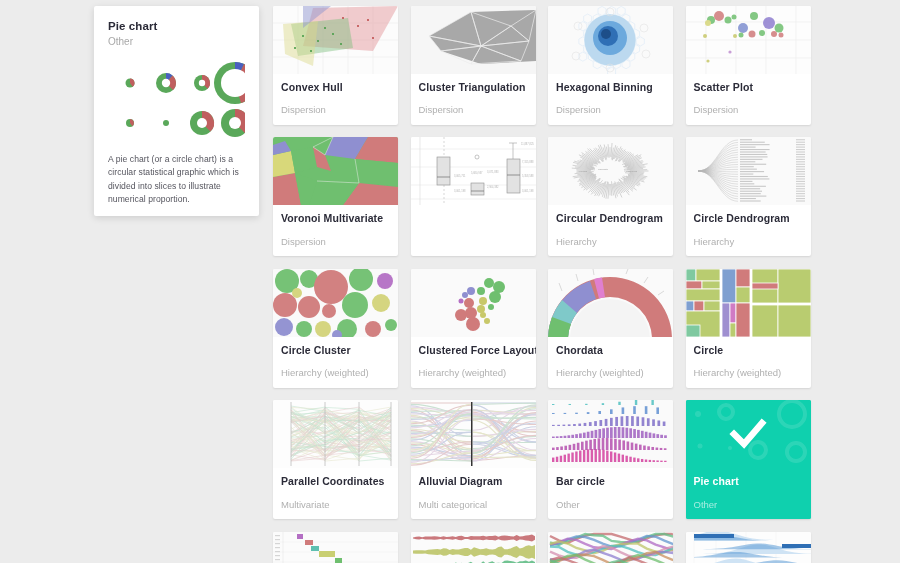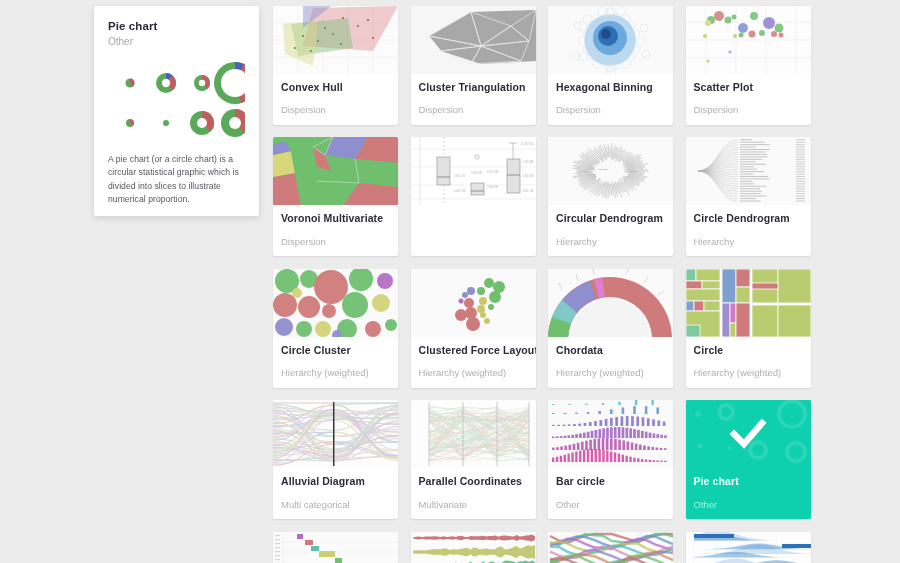--- a/index.html
+++ b/index.html
@@ -677,20 +677,130 @@
           <div class="card-sub">Hierarchy (weighted)</div>
         </div>
       </div>
     </div>
 
     <div class="grid-row">
       <div class="card">
         <div class="thumb">
           <svg width="125" height="68" viewBox="0 0 125 68">
             <rect width="125" height="68" fill="#fdfdfd"></rect>
+            <g id="parcoords" fill="none" stroke-width="0.6" opacity="0.4">
+                <path d="M18,6 L52,11.484331606072374 L86,33.266797373829604 L118,12.64166006965388" stroke="#6fbf8f"></path>
+                <path d="M18,45.75149242201587 L52,21.165919756429503 L86,50.57366190449102 L118,52.30422721335344" stroke="#c88f8f"></path>
+                <path d="M18,60.559022381785326 L52,43.54062291891751 L86,18.117276290635346 L118,15.70508215544396" stroke="#c8c88f"></path>
+                <path d="M18,17.20451352564487 L52,10.119189127435675 L86,33.0199452470988 L118,17.842071855149698" stroke="#6fbf8f"></path>
+                <path d="M18,60.60262756022712 L52,55.19048798541189 L86,38.73226857748523 L118,40.64532008027163" stroke="#c88f8f"></path>
+                <path d="M18,48.406188642504276 L52,60.142667563424766 L86,48.51990652171662 L118,44.40407725578916" stroke="#c8c88f"></path>
+                <path d="M18,53.321008601527865 L52,7.404547448211815 L86,9.241452406658937 L118,59.41631908912677" stroke="#6fbf8f"></path>
+                <path d="M18,54.49528252188611 L52,13.141807861429697 L86,43.02484073820233 L118,13.369868435373064" stroke="#c88f8f"></path>
+                <path d="M18,38.61810909381893 L52,49.23741125331617 L86,44.29050799740071 L118,49.30546936296196" stroke="#c8c88f"></path>
+                <path d="M18,16.351735383679625 L52,31.340407471521758 L86,40.91861908360079 L118,49.933167245122604" stroke="#6fbf8f"></path>
+                <path d="M18,50.17790195290581 L52,37.15758019135683 L86,20.941495346727606 L118,20.144127984938677" stroke="#c88f8f"></path>
+                <path d="M18,11.484331606072374 L52,33.266797373829604 L86,12.64166006965388 L118,7.078059031602834" stroke="#c8c88f"></path>
+                <path d="M18,21.165919756429503 L52,50.57366190449102 L86,52.30422721335344 L118,7.973739106368157" stroke="#6fbf8f"></path>
+                <path d="M18,43.54062291891751 L52,18.117276290635346 L86,15.70508215544396 L118,55.47468333315919" stroke="#c88f8f"></path>
+                <path d="M18,10.119189127435675 L52,33.0199452470988 L86,17.842071855149698 L118,46.94873732544511" stroke="#c8c88f"></path>
+                <path d="M18,55.19048798541189 L52,38.73226857748523 L86,40.64532008027163 L118,31.38965874657879" stroke="#6fbf8f"></path>
+                <path d="M18,60.142667563424766 L52,48.51990652171662 L86,44.40407725578916 L118,32.51445469575992" stroke="#c88f8f"></path>
+                <path d="M18,7.404547448211815 L52,9.241452406658937 L86,59.41631908912677 L118,20.08192579988099" stroke="#c8c88f"></path>
+                <path d="M18,13.141807861429697 L52,43.02484073820233 L86,13.369868435373064 L118,22.338472289855417" stroke="#6fbf8f"></path>
+                <path d="M18,49.23741125331617 L52,44.29050799740071 L86,49.30546936296196 L118,21.451542671740754" stroke="#c88f8f"></path>
+                <path d="M18,31.340407471521758 L52,40.91861908360079 L86,49.933167245122604 L118,20.084101827134873" stroke="#c8c88f"></path>
+                <path d="M18,37.15758019135683 L52,20.941495346727606 L86,20.144127984938677 L118,12.132643094882951" stroke="#6fbf8f"></path>
+                <path d="M18,33.266797373829604 L52,12.64166006965388 L86,7.078059031602834 L118,31.102919172873953" stroke="#c88f8f"></path>
+                <path d="M18,50.57366190449102 L52,52.30422721335344 L86,7.973739106368157 L118,33.43883132937481" stroke="#c8c88f"></path>
+                <path d="M18,18.117276290635346 L52,15.70508215544396 L86,55.47468333315919 L118,42.262938781947014" stroke="#6fbf8f"></path>
+                <path d="M18,33.0199452470988 L52,17.842071855149698 L86,46.94873732544511 L118,46.682927340778406" stroke="#c88f8f"></path>
+                <path d="M18,38.73226857748523 L52,40.64532008027163 L86,31.38965874657879 L118,27.283997917213128" stroke="#c8c88f"></path>
+                <path d="M18,48.51990652171662 L52,44.40407725578916 L86,32.51445469575992 L118,56.052182758652634" stroke="#6fbf8f"></path>
+                <path d="M18,9.241452406658937 L52,59.41631908912677 L86,20.08192579988099 L118,52.048795299910125" stroke="#c88f8f"></path>
+                <path d="M18,43.02484073820233 L52,13.369868435373064 L86,22.338472289855417 L118,16.809876435247133" stroke="#c8c88f"></path>
+                <path d="M18,44.29050799740071 L52,49.30546936296196 L86,21.451542671740754 L118,37.19216957187382" stroke="#6fbf8f"></path>
+                <path d="M18,40.91861908360079 L52,49.933167245122604 L86,20.084101827134873 L118,20.581390202743933" stroke="#c88f8f"></path>
+                <path d="M18,20.941495346727606 L52,20.144127984938677 L86,12.132643094882951 L118,22.060514457916724" stroke="#c8c88f"></path>
+                <path d="M18,12.64166006965388 L52,7.078059031602834 L86,31.102919172873953 L118,33.35374657859393" stroke="#6fbf8f"></path>
+                <path d="M18,52.30422721335344 L52,7.973739106368157 L86,33.43883132937481 L118,50.81177381957241" stroke="#c88f8f"></path>
+                <path d="M18,15.70508215544396 L52,55.47468333315919 L86,42.262938781947014 L118,46.49881399689184" stroke="#c8c88f"></path>
+                <path d="M18,17.842071855149698 L52,46.94873732544511 L86,46.682927340778406 L118,14.504281415154765" stroke="#6fbf8f"></path>
+                <path d="M18,40.64532008027163 L52,31.38965874657879 L86,27.283997917213128 L118,56.78167241789197" stroke="#c88f8f"></path>
+                <path d="M18,44.40407725578916 L52,32.51445469575992 L86,56.052182758652634 L118,36.60582244984107" stroke="#c8c88f"></path>
+                <path d="M18,59.41631908912677 L52,20.08192579988099 L86,52.048795299910125 L118,19.083146740314987" stroke="#6fbf8f"></path>
+                <path d="M18,13.369868435373064 L52,22.338472289855417 L86,16.809876435247133 L118,21.704143107730488" stroke="#c88f8f"></path>
+                <path d="M18,49.30546936296196 L52,21.451542671740754 L86,37.19216957187382 L118,36.09413778144517" stroke="#c8c88f"></path>
+                <path d="M18,49.933167245122604 L52,20.084101827134873 L86,20.581390202743933 L118,16.284170718940004" stroke="#6fbf8f"></path>
+                <path d="M18,20.144127984938677 L52,12.132643094882951 L86,22.060514457916724 L118,10.276662980977562" stroke="#c88f8f"></path>
+                <path d="M18,7.078059031602834 L52,31.102919172873953 L86,33.35374657859393 L118,17.288805209565908" stroke="#c8c88f"></path>
+                <path d="M18,7.973739106368157 L52,33.43883132937481 L86,50.81177381957241 L118,49.93535301971133" stroke="#6fbf8f"></path>
+                <path d="M18,55.47468333315919 L52,42.262938781947014 L86,46.49881399689184 L118,54.905523795336194" stroke="#c88f8f"></path>
+                <path d="M18,46.94873732544511 L52,46.682927340778406 L86,14.504281415154765 L118,12.353802909885417" stroke="#c8c88f"></path>
+                <path d="M18,31.38965874657879 L52,27.283997917213128 L86,56.78167241789197 L118,12.723206305854546" stroke="#6fbf8f"></path>
+                <path d="M18,32.51445469575992 L52,56.052182758652634 L86,36.60582244984107 L118,22.118162527680397" stroke="#c88f8f"></path>
+                <path d="M18,20.08192579988099 L52,52.048795299910125 L86,19.083146740314987 L118,42.09821610378276" stroke="#c8c88f"></path>
+                <path d="M18,22.338472289855417 L52,16.809876435247133 L86,21.704143107730488 L118,56.5792410436552" stroke="#6fbf8f"></path>
+                <path d="M18,21.451542671740754 L52,37.19216957187382 L86,36.09413778144517 L118,19.652828791231514" stroke="#c88f8f"></path>
+                <path d="M18,20.084101827134873 L52,20.581390202743933 L86,16.284170718940004 L118,29.269677726522787" stroke="#c8c88f"></path>
+                <path d="M18,12.132643094882951 L52,22.060514457916724 L86,10.276662980977562 L118,52.01148673934222" stroke="#6fbf8f"></path>
+                <path d="M18,31.102919172873953 L52,33.35374657859393 L86,17.288805209565908 L118,61.04953084998215" stroke="#c88f8f"></path>
+                <path d="M18,33.43883132937481 L52,50.81177381957241 L86,49.93535301971133 L118,44.867254973825766" stroke="#c8c88f"></path>
+                <path d="M18,42.262938781947014 L52,46.49881399689184 L86,54.905523795336194 L118,60.13161631237017" stroke="#6fbf8f"></path>
+                <path d="M18,46.682927340778406 L52,14.504281415154765 L86,12.353802909885417 L118,55.006580647837836" stroke="#c88f8f"></path>
+                <path d="M18,27.283997917213128 L52,56.78167241789197 L86,12.723206305854546 L118,25.00101514939888" stroke="#c8c88f"></path>
+                <path d="M18,56.052182758652634 L52,36.60582244984107 L86,22.118162527680397 L118,16.000888829585165" stroke="#6fbf8f"></path>
+                <path d="M18,52.048795299910125 L52,19.083146740314987 L86,42.09821610378276 L118,32.88813811357977" stroke="#c88f8f"></path>
+                <path d="M18,16.809876435247133 L52,21.704143107730488 L86,56.5792410436552 L118,40.56025222772587" stroke="#c8c88f"></path>
+                <path d="M18,37.19216957187382 L52,36.09413778144517 L86,19.652828791231514 L118,55.13744323310675" stroke="#6fbf8f"></path>
+                <path d="M18,20.581390202743933 L52,16.284170718940004 L86,29.269677726522787 L118,10.3338554121583" stroke="#c88f8f"></path>
+                <path d="M18,22.060514457916724 L52,10.276662980977562 L86,52.01148673934222 L118,16.15168536319834" stroke="#c8c88f"></path>
+                <path d="M18,33.35374657859393 L52,17.288805209565908 L86,61.04953084998215 L118,58.17285564196936" stroke="#6fbf8f"></path>
+                <path d="M18,50.81177381957241 L52,49.93535301971133 L86,44.867254973825766 L118,25.24097853508283" stroke="#c88f8f"></path>
+                <path d="M18,46.49881399689184 L52,54.905523795336194 L86,60.13161631237017 L118,20.440819876326714" stroke="#c8c88f"></path>
+                <path d="M18,14.504281415154765 L52,12.353802909885417 L86,55.006580647837836 L118,21.00316070750705" stroke="#6fbf8f"></path>
+                <path d="M18,56.78167241789197 L52,12.723206305854546 L86,25.00101514939888 L118,55.63360771534644" stroke="#c88f8f"></path>
+                <path d="M18,36.60582244984107 L52,22.118162527680397 L86,16.000888829585165 L118,49.45422898268589" stroke="#c8c88f"></path>
+                <path d="M18,19.083146740314987 L52,42.09821610378276 L86,32.88813811357977 L118,42.241219008516055" stroke="#6fbf8f"></path>
+                <path d="M18,21.704143107730488 L52,56.5792410436552 L86,40.56025222772587 L118,38.19995472257142" stroke="#c88f8f"></path>
+                <path d="M18,36.09413778144517 L52,19.652828791231514 L86,55.13744323310675 L118,51.776953973771015" stroke="#c8c88f"></path>
+                <path d="M18,16.284170718940004 L52,29.269677726522787 L86,10.3338554121583 L118,16.363033959569293" stroke="#6fbf8f"></path>
+                <path d="M18,10.276662980977562 L52,52.01148673934222 L86,16.15168536319834 L118,29.859716337487043" stroke="#c88f8f"></path>
+                <path d="M18,17.288805209565908 L52,61.04953084998215 L86,58.17285564196936 L118,38.10027236026053" stroke="#c8c88f"></path>
+                <path d="M18,49.93535301971133 L52,44.867254973825766 L86,25.24097853508283 L118,33.18877805932425" stroke="#6fbf8f"></path>
+                <path d="M18,54.905523795336194 L52,60.13161631237017 L86,20.440819876326714 L118,8.461554573339527" stroke="#c88f8f"></path>
+                <path d="M18,12.353802909885417 L52,55.006580647837836 L86,21.00316070750705 L118,16.132699802947172" stroke="#c8c88f"></path>
+                <path d="M18,12.723206305854546 L52,25.00101514939888 L86,55.63360771534644 L118,51.01766153389326" stroke="#6fbf8f"></path>
+                <path d="M18,22.118162527680397 L52,16.000888829585165 L86,49.45422898268589 L118,25.78705387133232" stroke="#c88f8f"></path>
+                <path d="M18,42.09821610378276 L52,32.88813811357977 L86,42.241219008516055 L118,40.38028400018811" stroke="#c8c88f"></path>
+                <path d="M18,56.5792410436552 L52,40.56025222772587 L86,38.19995472257142 L118,7.153076182141376" stroke="#6fbf8f"></path>
+                <path d="M18,19.652828791231514 L52,55.13744323310675 L86,51.776953973771015 L118,32.785335313223186" stroke="#c88f8f"></path>
+                <path d="M18,29.269677726522787 L52,10.3338554121583 L86,16.363033959569293 L118,59.70319466947694" stroke="#c8c88f"></path>
+                <path d="M18,52.01148673934222 L52,16.15168536319834 L86,29.859716337487043 L118,12.26315889601392" stroke="#6fbf8f"></path>
+                <path d="M18,61.04953084998215 L52,58.17285564196936 L86,38.10027236026053 L118,14.525845204552752" stroke="#c88f8f"></path>
+                <path d="M18,44.867254973825766 L52,25.24097853508283 L86,33.18877805932425 L118,13.36618198070937" stroke="#c8c88f"></path>
+              </g>
+            <g stroke="#bdbdbd" stroke-width="0.8">
+              <line x1="18" y1="2" x2="18" y2="66"></line>
+                <line x1="52" y1="2" x2="52" y2="66"></line>
+              <line x1="86" y1="2" x2="86" y2="66"></line>
+                <line x1="118" y1="2" x2="118" y2="66"></line>
+            </g>
+          </svg>
+        </div>
+        <div class="card-label">
+          <div class="card-title">Parallel Coordinates</div>
+          <div class="card-sub">Multivariate</div>
+        </div>
+      </div>
+
+      <div class="card">
+        <div class="thumb">
+          <svg width="125" height="68" viewBox="0 0 125 68">
+            <rect width="125" height="68" fill="#fdfdfd"></rect>
             <g id="alluvial" fill="none" stroke-width="1.1" opacity="0.45">
                 <path d="M0,3 C30,3 34,3 60,3" stroke="#c88f8f"></path>
                 <path d="M62,3 C86,3 96,3 125,3" stroke="#8f9fc8"></path>
                 <path d="M0,4.38 C30,4.38 34,15.00483592033379 60,15.00483592033379" stroke="#8fbf9f"></path>
                 <path d="M62,15.00483592033379 C86,15.00483592033379 96,54.959231273449404 125,54.959231273449404" stroke="#c8a8c8"></path>
                 <path d="M0,5.76 C30,5.76 34,53.70108064449414 60,53.70108064449414" stroke="#8f9fc8"></path>
                 <path d="M62,53.70108064449414 C86,53.70108064449414 96,7.413416922252509 125,7.413416922252509" stroke="#c8c88f"></path>
                 <path d="M0,7.14 C30,7.14 34,14.091145053942455 60,14.091145053942455" stroke="#c8a8c8"></path>
                 <path d="M62,14.091145053942455 C86,14.091145053942455 96,36.3831216335966 125,36.3831216335966" stroke="#c88f8f"></path>
                 <path d="M0,8.52 C30,8.52 34,19.24919973903161 60,19.24919973903161" stroke="#c8c88f"></path>
@@ -777,130 +887,20 @@
                 <path d="M62,53.15228763494633 C86,53.15228763494633 96,4.821600067746658 125,4.821600067746658" stroke="#8fbf9f"></path>
                 <path d="M0,65.1 C30,65.1 34,44.21166240086268 60,44.21166240086268" stroke="#c88f8f"></path>
                 <path d="M62,44.21166240086268 C86,44.21166240086268 96,22.95873444762765 125,22.95873444762765" stroke="#8f9fc8"></path>
               </g>
             <rect x="60" y="2" width="1.5" height="64" fill="#333"></rect>
           </svg>
         </div>
         <div class="card-label">
           <div class="card-title">Alluvial Diagram</div>
           <div class="card-sub">Multi categorical</div>
-        </div>
-      </div>
-
-      <div class="card">
-        <div class="thumb">
-          <svg width="125" height="68" viewBox="0 0 125 68">
-            <rect width="125" height="68" fill="#fdfdfd"></rect>
-            <g id="parcoords" fill="none" stroke-width="0.6" opacity="0.4">
-                <path d="M18,6 L52,11.484331606072374 L86,33.266797373829604 L118,12.64166006965388" stroke="#6fbf8f"></path>
-                <path d="M18,45.75149242201587 L52,21.165919756429503 L86,50.57366190449102 L118,52.30422721335344" stroke="#c88f8f"></path>
-                <path d="M18,60.559022381785326 L52,43.54062291891751 L86,18.117276290635346 L118,15.70508215544396" stroke="#c8c88f"></path>
-                <path d="M18,17.20451352564487 L52,10.119189127435675 L86,33.0199452470988 L118,17.842071855149698" stroke="#6fbf8f"></path>
-                <path d="M18,60.60262756022712 L52,55.19048798541189 L86,38.73226857748523 L118,40.64532008027163" stroke="#c88f8f"></path>
-                <path d="M18,48.406188642504276 L52,60.142667563424766 L86,48.51990652171662 L118,44.40407725578916" stroke="#c8c88f"></path>
-                <path d="M18,53.321008601527865 L52,7.404547448211815 L86,9.241452406658937 L118,59.41631908912677" stroke="#6fbf8f"></path>
-                <path d="M18,54.49528252188611 L52,13.141807861429697 L86,43.02484073820233 L118,13.369868435373064" stroke="#c88f8f"></path>
-                <path d="M18,38.61810909381893 L52,49.23741125331617 L86,44.29050799740071 L118,49.30546936296196" stroke="#c8c88f"></path>
-                <path d="M18,16.351735383679625 L52,31.340407471521758 L86,40.91861908360079 L118,49.933167245122604" stroke="#6fbf8f"></path>
-                <path d="M18,50.17790195290581 L52,37.15758019135683 L86,20.941495346727606 L118,20.144127984938677" stroke="#c88f8f"></path>
-                <path d="M18,11.484331606072374 L52,33.266797373829604 L86,12.64166006965388 L118,7.078059031602834" stroke="#c8c88f"></path>
-                <path d="M18,21.165919756429503 L52,50.57366190449102 L86,52.30422721335344 L118,7.973739106368157" stroke="#6fbf8f"></path>
-                <path d="M18,43.54062291891751 L52,18.117276290635346 L86,15.70508215544396 L118,55.47468333315919" stroke="#c88f8f"></path>
-                <path d="M18,10.119189127435675 L52,33.0199452470988 L86,17.842071855149698 L118,46.94873732544511" stroke="#c8c88f"></path>
-                <path d="M18,55.19048798541189 L52,38.73226857748523 L86,40.64532008027163 L118,31.38965874657879" stroke="#6fbf8f"></path>
-                <path d="M18,60.142667563424766 L52,48.51990652171662 L86,44.40407725578916 L118,32.51445469575992" stroke="#c88f8f"></path>
-                <path d="M18,7.404547448211815 L52,9.241452406658937 L86,59.41631908912677 L118,20.08192579988099" stroke="#c8c88f"></path>
-                <path d="M18,13.141807861429697 L52,43.02484073820233 L86,13.369868435373064 L118,22.338472289855417" stroke="#6fbf8f"></path>
-                <path d="M18,49.23741125331617 L52,44.29050799740071 L86,49.30546936296196 L118,21.451542671740754" stroke="#c88f8f"></path>
-                <path d="M18,31.340407471521758 L52,40.91861908360079 L86,49.933167245122604 L118,20.084101827134873" stroke="#c8c88f"></path>
-                <path d="M18,37.15758019135683 L52,20.941495346727606 L86,20.144127984938677 L118,12.132643094882951" stroke="#6fbf8f"></path>
-                <path d="M18,33.266797373829604 L52,12.64166006965388 L86,7.078059031602834 L118,31.102919172873953" stroke="#c88f8f"></path>
-                <path d="M18,50.57366190449102 L52,52.30422721335344 L86,7.973739106368157 L118,33.43883132937481" stroke="#c8c88f"></path>
-                <path d="M18,18.117276290635346 L52,15.70508215544396 L86,55.47468333315919 L118,42.262938781947014" stroke="#6fbf8f"></path>
-                <path d="M18,33.0199452470988 L52,17.842071855149698 L86,46.94873732544511 L118,46.682927340778406" stroke="#c88f8f"></path>
-                <path d="M18,38.73226857748523 L52,40.64532008027163 L86,31.38965874657879 L118,27.283997917213128" stroke="#c8c88f"></path>
-                <path d="M18,48.51990652171662 L52,44.40407725578916 L86,32.51445469575992 L118,56.052182758652634" stroke="#6fbf8f"></path>
-                <path d="M18,9.241452406658937 L52,59.41631908912677 L86,20.08192579988099 L118,52.048795299910125" stroke="#c88f8f"></path>
-                <path d="M18,43.02484073820233 L52,13.369868435373064 L86,22.338472289855417 L118,16.809876435247133" stroke="#c8c88f"></path>
-                <path d="M18,44.29050799740071 L52,49.30546936296196 L86,21.451542671740754 L118,37.19216957187382" stroke="#6fbf8f"></path>
-                <path d="M18,40.91861908360079 L52,49.933167245122604 L86,20.084101827134873 L118,20.581390202743933" stroke="#c88f8f"></path>
-                <path d="M18,20.941495346727606 L52,20.144127984938677 L86,12.132643094882951 L118,22.060514457916724" stroke="#c8c88f"></path>
-                <path d="M18,12.64166006965388 L52,7.078059031602834 L86,31.102919172873953 L118,33.35374657859393" stroke="#6fbf8f"></path>
-                <path d="M18,52.30422721335344 L52,7.973739106368157 L86,33.43883132937481 L118,50.81177381957241" stroke="#c88f8f"></path>
-                <path d="M18,15.70508215544396 L52,55.47468333315919 L86,42.262938781947014 L118,46.49881399689184" stroke="#c8c88f"></path>
-                <path d="M18,17.842071855149698 L52,46.94873732544511 L86,46.682927340778406 L118,14.504281415154765" stroke="#6fbf8f"></path>
-                <path d="M18,40.64532008027163 L52,31.38965874657879 L86,27.283997917213128 L118,56.78167241789197" stroke="#c88f8f"></path>
-                <path d="M18,44.40407725578916 L52,32.51445469575992 L86,56.052182758652634 L118,36.60582244984107" stroke="#c8c88f"></path>
-                <path d="M18,59.41631908912677 L52,20.08192579988099 L86,52.048795299910125 L118,19.083146740314987" stroke="#6fbf8f"></path>
-                <path d="M18,13.369868435373064 L52,22.338472289855417 L86,16.809876435247133 L118,21.704143107730488" stroke="#c88f8f"></path>
-                <path d="M18,49.30546936296196 L52,21.451542671740754 L86,37.19216957187382 L118,36.09413778144517" stroke="#c8c88f"></path>
-                <path d="M18,49.933167245122604 L52,20.084101827134873 L86,20.581390202743933 L118,16.284170718940004" stroke="#6fbf8f"></path>
-                <path d="M18,20.144127984938677 L52,12.132643094882951 L86,22.060514457916724 L118,10.276662980977562" stroke="#c88f8f"></path>
-                <path d="M18,7.078059031602834 L52,31.102919172873953 L86,33.35374657859393 L118,17.288805209565908" stroke="#c8c88f"></path>
-                <path d="M18,7.973739106368157 L52,33.43883132937481 L86,50.81177381957241 L118,49.93535301971133" stroke="#6fbf8f"></path>
-                <path d="M18,55.47468333315919 L52,42.262938781947014 L86,46.49881399689184 L118,54.905523795336194" stroke="#c88f8f"></path>
-                <path d="M18,46.94873732544511 L52,46.682927340778406 L86,14.504281415154765 L118,12.353802909885417" stroke="#c8c88f"></path>
-                <path d="M18,31.38965874657879 L52,27.283997917213128 L86,56.78167241789197 L118,12.723206305854546" stroke="#6fbf8f"></path>
-                <path d="M18,32.51445469575992 L52,56.052182758652634 L86,36.60582244984107 L118,22.118162527680397" stroke="#c88f8f"></path>
-                <path d="M18,20.08192579988099 L52,52.048795299910125 L86,19.083146740314987 L118,42.09821610378276" stroke="#c8c88f"></path>
-                <path d="M18,22.338472289855417 L52,16.809876435247133 L86,21.704143107730488 L118,56.5792410436552" stroke="#6fbf8f"></path>
-                <path d="M18,21.451542671740754 L52,37.19216957187382 L86,36.09413778144517 L118,19.652828791231514" stroke="#c88f8f"></path>
-                <path d="M18,20.084101827134873 L52,20.581390202743933 L86,16.284170718940004 L118,29.269677726522787" stroke="#c8c88f"></path>
-                <path d="M18,12.132643094882951 L52,22.060514457916724 L86,10.276662980977562 L118,52.01148673934222" stroke="#6fbf8f"></path>
-                <path d="M18,31.102919172873953 L52,33.35374657859393 L86,17.288805209565908 L118,61.04953084998215" stroke="#c88f8f"></path>
-                <path d="M18,33.43883132937481 L52,50.81177381957241 L86,49.93535301971133 L118,44.867254973825766" stroke="#c8c88f"></path>
-                <path d="M18,42.262938781947014 L52,46.49881399689184 L86,54.905523795336194 L118,60.13161631237017" stroke="#6fbf8f"></path>
-                <path d="M18,46.682927340778406 L52,14.504281415154765 L86,12.353802909885417 L118,55.006580647837836" stroke="#c88f8f"></path>
-                <path d="M18,27.283997917213128 L52,56.78167241789197 L86,12.723206305854546 L118,25.00101514939888" stroke="#c8c88f"></path>
-                <path d="M18,56.052182758652634 L52,36.60582244984107 L86,22.118162527680397 L118,16.000888829585165" stroke="#6fbf8f"></path>
-                <path d="M18,52.048795299910125 L52,19.083146740314987 L86,42.09821610378276 L118,32.88813811357977" stroke="#c88f8f"></path>
-                <path d="M18,16.809876435247133 L52,21.704143107730488 L86,56.5792410436552 L118,40.56025222772587" stroke="#c8c88f"></path>
-                <path d="M18,37.19216957187382 L52,36.09413778144517 L86,19.652828791231514 L118,55.13744323310675" stroke="#6fbf8f"></path>
-                <path d="M18,20.581390202743933 L52,16.284170718940004 L86,29.269677726522787 L118,10.3338554121583" stroke="#c88f8f"></path>
-                <path d="M18,22.060514457916724 L52,10.276662980977562 L86,52.01148673934222 L118,16.15168536319834" stroke="#c8c88f"></path>
-                <path d="M18,33.35374657859393 L52,17.288805209565908 L86,61.04953084998215 L118,58.17285564196936" stroke="#6fbf8f"></path>
-                <path d="M18,50.81177381957241 L52,49.93535301971133 L86,44.867254973825766 L118,25.24097853508283" stroke="#c88f8f"></path>
-                <path d="M18,46.49881399689184 L52,54.905523795336194 L86,60.13161631237017 L118,20.440819876326714" stroke="#c8c88f"></path>
-                <path d="M18,14.504281415154765 L52,12.353802909885417 L86,55.006580647837836 L118,21.00316070750705" stroke="#6fbf8f"></path>
-                <path d="M18,56.78167241789197 L52,12.723206305854546 L86,25.00101514939888 L118,55.63360771534644" stroke="#c88f8f"></path>
-                <path d="M18,36.60582244984107 L52,22.118162527680397 L86,16.000888829585165 L118,49.45422898268589" stroke="#c8c88f"></path>
-                <path d="M18,19.083146740314987 L52,42.09821610378276 L86,32.88813811357977 L118,42.241219008516055" stroke="#6fbf8f"></path>
-                <path d="M18,21.704143107730488 L52,56.5792410436552 L86,40.56025222772587 L118,38.19995472257142" stroke="#c88f8f"></path>
-                <path d="M18,36.09413778144517 L52,19.652828791231514 L86,55.13744323310675 L118,51.776953973771015" stroke="#c8c88f"></path>
-                <path d="M18,16.284170718940004 L52,29.269677726522787 L86,10.3338554121583 L118,16.363033959569293" stroke="#6fbf8f"></path>
-                <path d="M18,10.276662980977562 L52,52.01148673934222 L86,16.15168536319834 L118,29.859716337487043" stroke="#c88f8f"></path>
-                <path d="M18,17.288805209565908 L52,61.04953084998215 L86,58.17285564196936 L118,38.10027236026053" stroke="#c8c88f"></path>
-                <path d="M18,49.93535301971133 L52,44.867254973825766 L86,25.24097853508283 L118,33.18877805932425" stroke="#6fbf8f"></path>
-                <path d="M18,54.905523795336194 L52,60.13161631237017 L86,20.440819876326714 L118,8.461554573339527" stroke="#c88f8f"></path>
-                <path d="M18,12.353802909885417 L52,55.006580647837836 L86,21.00316070750705 L118,16.132699802947172" stroke="#c8c88f"></path>
-                <path d="M18,12.723206305854546 L52,25.00101514939888 L86,55.63360771534644 L118,51.01766153389326" stroke="#6fbf8f"></path>
-                <path d="M18,22.118162527680397 L52,16.000888829585165 L86,49.45422898268589 L118,25.78705387133232" stroke="#c88f8f"></path>
-                <path d="M18,42.09821610378276 L52,32.88813811357977 L86,42.241219008516055 L118,40.38028400018811" stroke="#c8c88f"></path>
-                <path d="M18,56.5792410436552 L52,40.56025222772587 L86,38.19995472257142 L118,7.153076182141376" stroke="#6fbf8f"></path>
-                <path d="M18,19.652828791231514 L52,55.13744323310675 L86,51.776953973771015 L118,32.785335313223186" stroke="#c88f8f"></path>
-                <path d="M18,29.269677726522787 L52,10.3338554121583 L86,16.363033959569293 L118,59.70319466947694" stroke="#c8c88f"></path>
-                <path d="M18,52.01148673934222 L52,16.15168536319834 L86,29.859716337487043 L118,12.26315889601392" stroke="#6fbf8f"></path>
-                <path d="M18,61.04953084998215 L52,58.17285564196936 L86,38.10027236026053 L118,14.525845204552752" stroke="#c88f8f"></path>
-                <path d="M18,44.867254973825766 L52,25.24097853508283 L86,33.18877805932425 L118,13.36618198070937" stroke="#c8c88f"></path>
-              </g>
-            <g stroke="#bdbdbd" stroke-width="0.8">
-              <line x1="18" y1="2" x2="18" y2="66"></line>
-                <line x1="52" y1="2" x2="52" y2="66"></line>
-              <line x1="86" y1="2" x2="86" y2="66"></line>
-                <line x1="118" y1="2" x2="118" y2="66"></line>
-            </g>
-          </svg>
-        </div>
-        <div class="card-label">
-          <div class="card-title">Parallel Coordinates</div>
-          <div class="card-sub">Multivariate</div>
         </div>
       </div>
 
       <div class="card">
         <div class="thumb">
           <svg width="125" height="68" viewBox="0 0 125 68">
             <rect width="125" height="68" fill="#fafafa"></rect>
             <g id="barstack">
                 <rect x="4" y="57.577036659312334" width="2.4" height="4.422963340687664" fill="#d43f9d" opacity="0.85"></rect>
                 <rect x="7.866666666666667" y="56.70237645769658" width="2.4" height="5.29762354230342" fill="#d43f9d" opacity="0.85"></rect>

